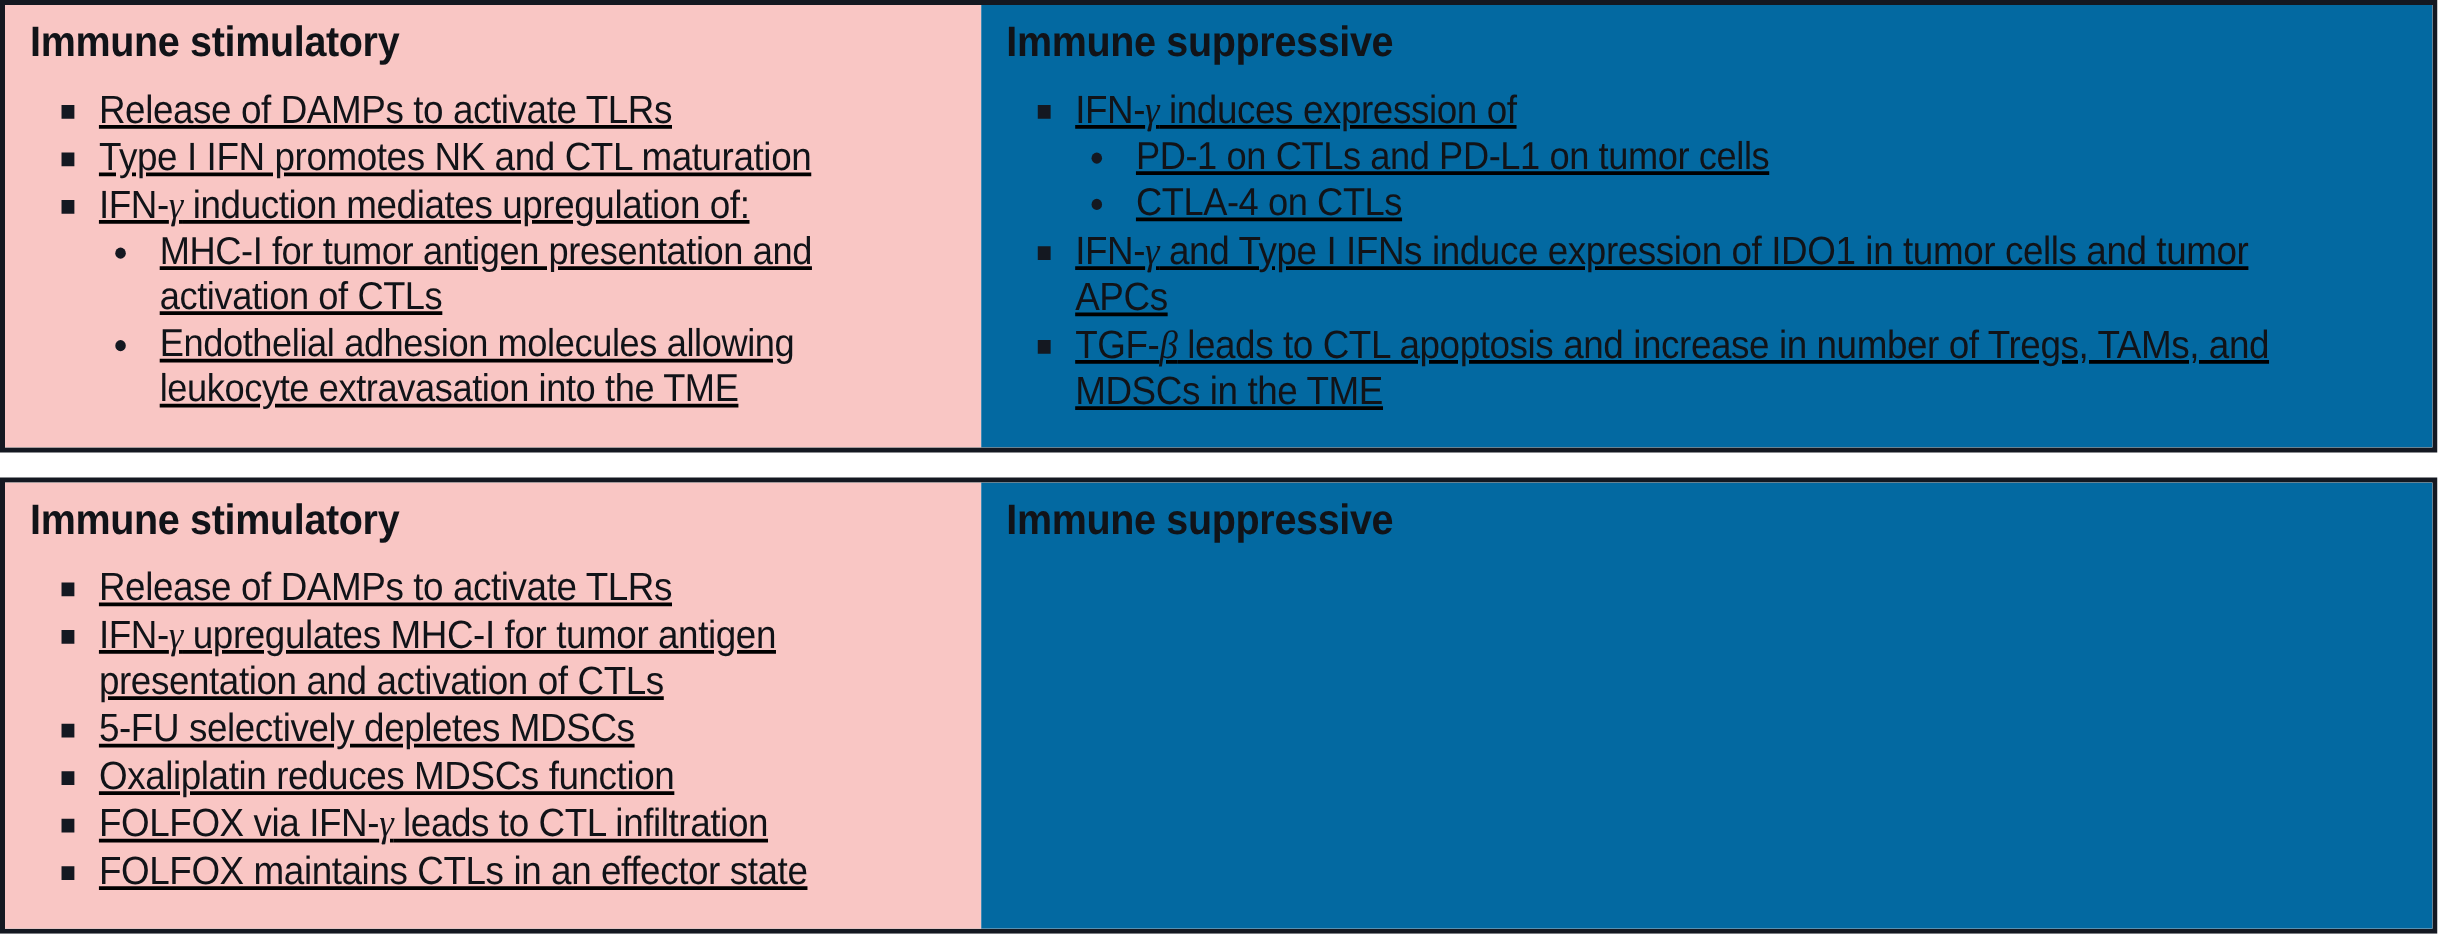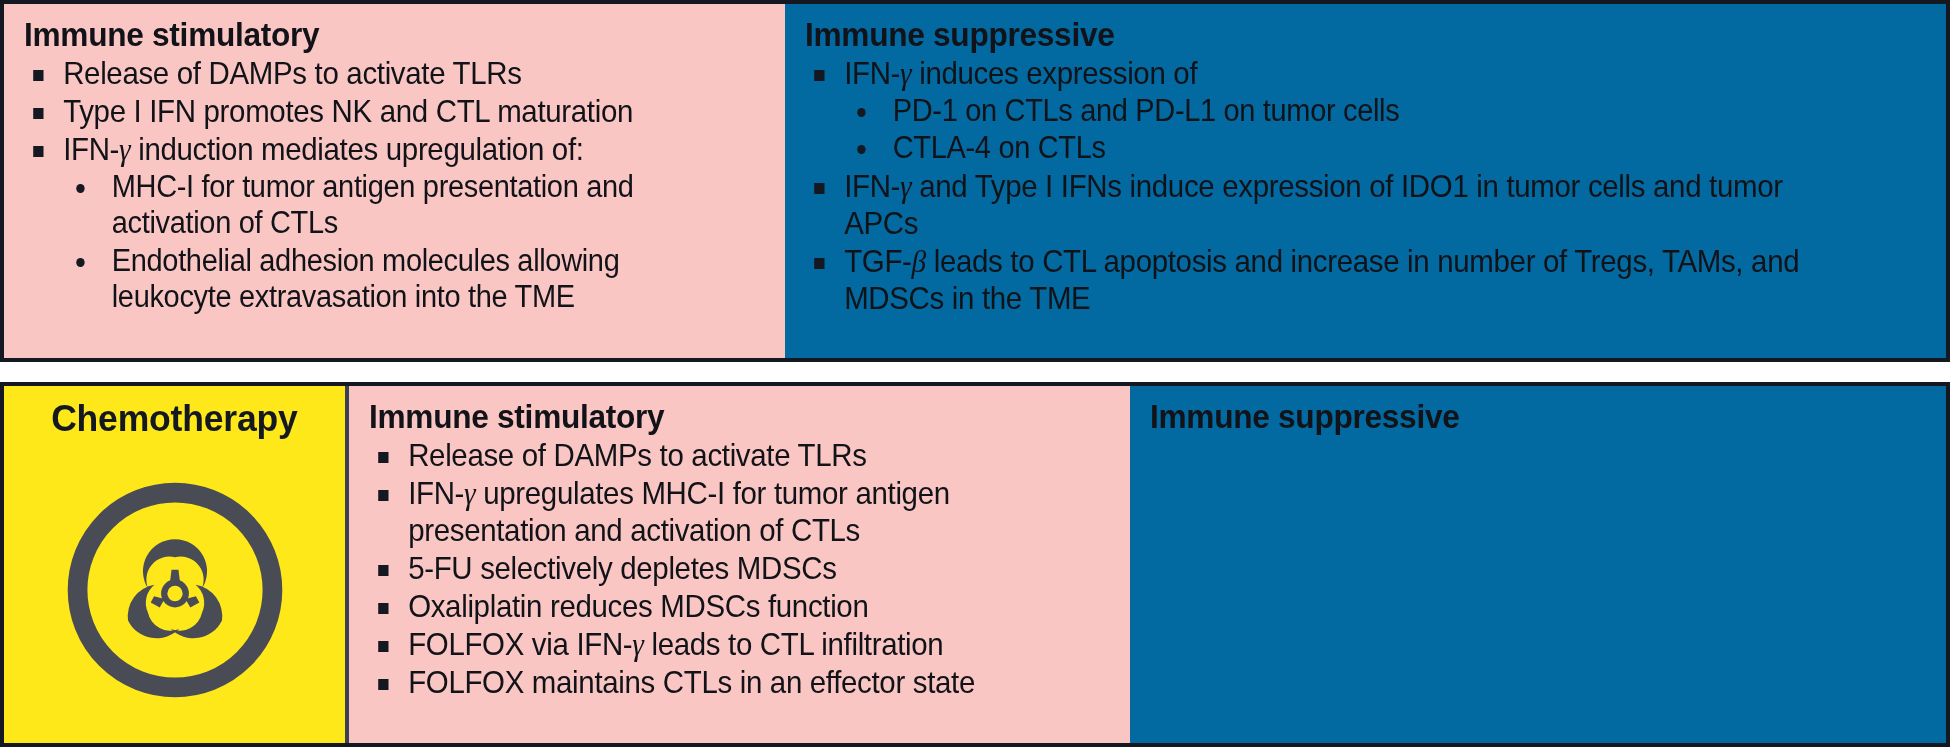--- a/index.html
+++ b/index.html
@@ -57,21 +57,21 @@
   .blue{background:#0369a1;flex:1;}
 
   .panel-head{
     font-size:34px;font-weight:bold;color:#111318;
     letter-spacing:-0.3px;
     line-height:1.08;
     margin:2px 0 2px 2px;
     transform:scaleX(0.93);
     transform-origin:left center;
   }
-  ul.bullets{list-style:none;margin:0;padding:0;}
+  ul.bullets{list-style:none;margin:16px;padding:0;text-decoration:underline;}
   ul.bullets li{
     position:relative;
     font-size:31.5px;
     color:#111318;
     line-height:1.175;
     letter-spacing:-0.35px;
     padding-left:44px;
     margin:0 0 1px 0;
     transform:scaleX(0.935);
     transform-origin:left center;
@@ -124,42 +124,20 @@
         <li class="sub"><span>PD-1 on CTLs and PD-L1 on tumor cells</span></li>
         <li class="sub"><span>CTLA-4 on CTLs</span></li>
         <li><span>IFN-<span class="gk">γ</span> and Type I IFNs induce expression of IDO1 in tumor cells and tumor APCs</span></li>
         <li><span>TGF-<span class="gk">β</span> leads to CTL apoptosis and increase in number of Tregs, TAMs, and MDSCs in the TME</span></li>
       </ul>
     </div>
   </div>
 
   <div class="row" id="row-chemo">
 
-    <div class="label-cell">
-      <div class="label-title" id="chemotherapy-title">Chemotherapy</div>
-      <div class="icon-wrap">
-        <svg class="bio-svg" viewBox="0 0 200 200">
-          <circle cx="100" cy="100" r="84" fill="none" stroke="#4A4C55" stroke-width="17"></circle>
-          <g fill="#4A4C55" transform="translate(100,103) scale(0.60)">
-
-            <g>
-              <path d="M0,-78 A46 46 0 0 1 38,-6 A33 33 0 0 0 0,-52 A33 33 0 0 0 -38,-6 A46 46 0 0 1 0,-78 Z"></path>
-              <path d="M67.5,39 A46 46 0 0 1 -6,51 A33 33 0 0 0 39,27 A33 33 0 0 0 29.5,-12.5 A46 46 0 0 1 67.5,39 Z"></path>
-              <path d="M-67.5,39 A46 46 0 0 1 -29.5,-12.5 A33 33 0 0 0 -39,27 A33 33 0 0 0 6,51 A46 46 0 0 1 -67.5,39 Z"></path>
-            </g>
-
-            <circle cx="0" cy="0" r="20"></circle>
-            <circle cx="0" cy="0" r="11" fill="#FFE81A"></circle>
-            <path d="M-7,-18 L7,-18 L5,-34 L-5,-34 Z"></path>
-            <path d="M15,8 L22,20 L35,13 L30,4 Z"></path>
-            <path d="M-15,8 L-22,20 L-35,13 L-30,4 Z"></path>
-          </g>
-        </svg>
-      </div>
-    </div>
 
     <div class="content-cell pink">
       <div class="panel-head">Immune stimulatory</div>
       <ul class="bullets">
         <li><span>Release of DAMPs to activate TLRs</span></li>
         <li><span>IFN-<span class="gk">γ</span> upregulates MHC-I for tumor antigen presentation and activation of CTLs</span></li>
         <li><span>5-FU selectively depletes MDSCs</span></li>
         <li><span>Oxaliplatin reduces MDSCs function</span></li>
         <li><span>FOLFOX via IFN-<span class="gk">γ</span> leads to CTL infiltration</span></li>
         <li><span>FOLFOX maintains CTLs in an effector state</span></li>

